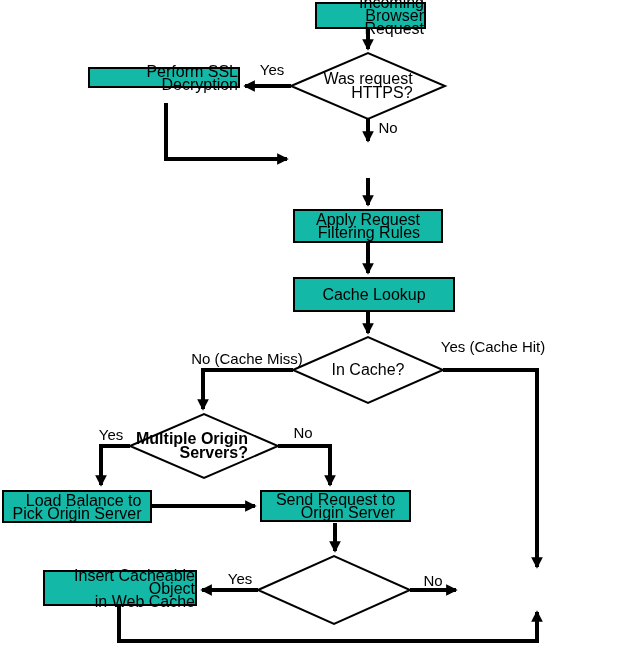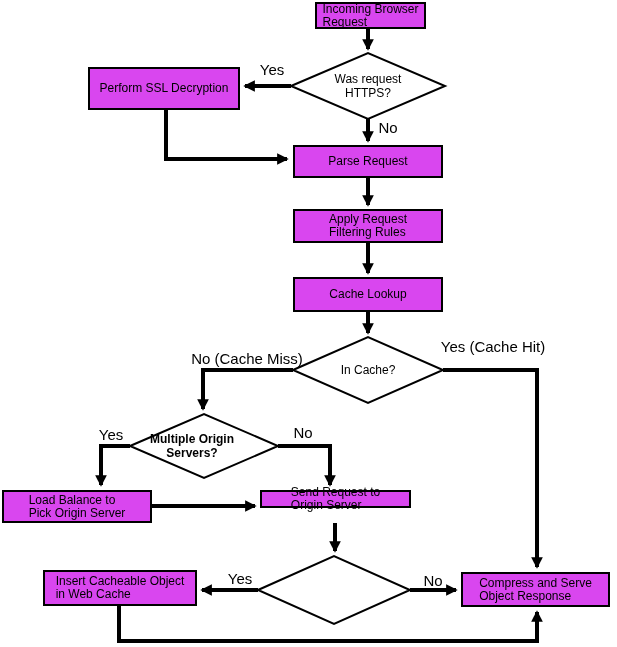--- a/index.html
+++ b/index.html
@@ -9,35 +9,35 @@
     height: 647px;
     background: #ffffff;
     color: #000000;
     font-family: "Liberation Sans", sans-serif;
     overflow: hidden;
   }
   .stage svg { position: absolute; left: 0; top: 0; }
   .node {
     position: absolute;
     box-sizing: border-box;
-    background: #d946ef;
+    background: #14b8a6;
     border: 2px solid #000000;
     display: flex;
     align-items: center;
     justify-content: center;
-    text-align: left;
-    font-size: 12px;
+    text-align: right;
+    font-size: 16px;
     line-height: 13px;
     white-space: pre-line;
   }
   .dlabel {
     position: absolute;
     transform: translate(-50%, -50%);
-    text-align: center;
-    font-size: 12px;
+    text-align: right;
+    font-size: 16px;
     line-height: 14px;
     white-space: pre-line;
   }
   .elabel {
     position: absolute;
     transform: translate(-50%, -50%);
     font-size: 15px;
     white-space: nowrap;
   }
 </style>
@@ -76,40 +76,37 @@
       <polygon points="291,86 368,53 445,86 368,119"></polygon>
       <polygon points="293,370 368,337 443,370 368,403"></polygon>
       <polygon points="130,446 204,414 278,446 204,478"></polygon>
       <polygon points="258,590 334,556 410,590 334,624"></polygon>
     </g>
   </svg>
 
   <div class="node" style="left:315px; top:2px; width:111px; height:27px;">Incoming Browser
 Request</div>
 
-  <div class="node" style="left:88px; top:67px; width:152px; height:43px;">Perform SSL Decryption</div>
+  <div class="node" style="left:88px; top:67px; width:152px; height:21px;">Perform SSL Decryption</div>
 
-  <div class="node" style="left:293px; top:145px; width:150px; height:33px;">Parse Request</div>
 
   <div class="node" style="left:293px; top:209px; width:150px; height:34px;">Apply Request
 Filtering Rules</div>
 
-  <div class="node" style="left:293px; top:277px; width:150px; height:35px;">Cache Lookup</div>
+  <div class="node" style="left:293px; top:277px; width:162px; height:35px;">Cache Lookup</div>
 
   <div class="node" style="left:2px; top:490px; width:150px; height:33px;">Load Balance to
 Pick Origin Server</div>
 
-  <div class="node" style="left:260px; top:490px; width:151px; height:18px;">Send Request to
+  <div class="node" style="left:260px; top:490px; width:151px; height:32px;">Send Request to
 Origin Server</div>
 
   <div class="node" style="left:43px; top:570px; width:154px; height:36px;">Insert Cacheable Object
 in Web Cache</div>
 
-  <div class="node" style="left:461px; top:572px; width:149px; height:35px;">Compress and Serve
-Object Response</div>
 
   <div class="dlabel" style="left:368px; top:86px;">Was request
 HTTPS?</div>
 
   <div class="dlabel" style="left:368px; top:370px;">In Cache?</div>
 
   <div class="dlabel" style="left:192px; top:446px;font-weight:bold;">Multiple Origin
 Servers?</div>
 
 

